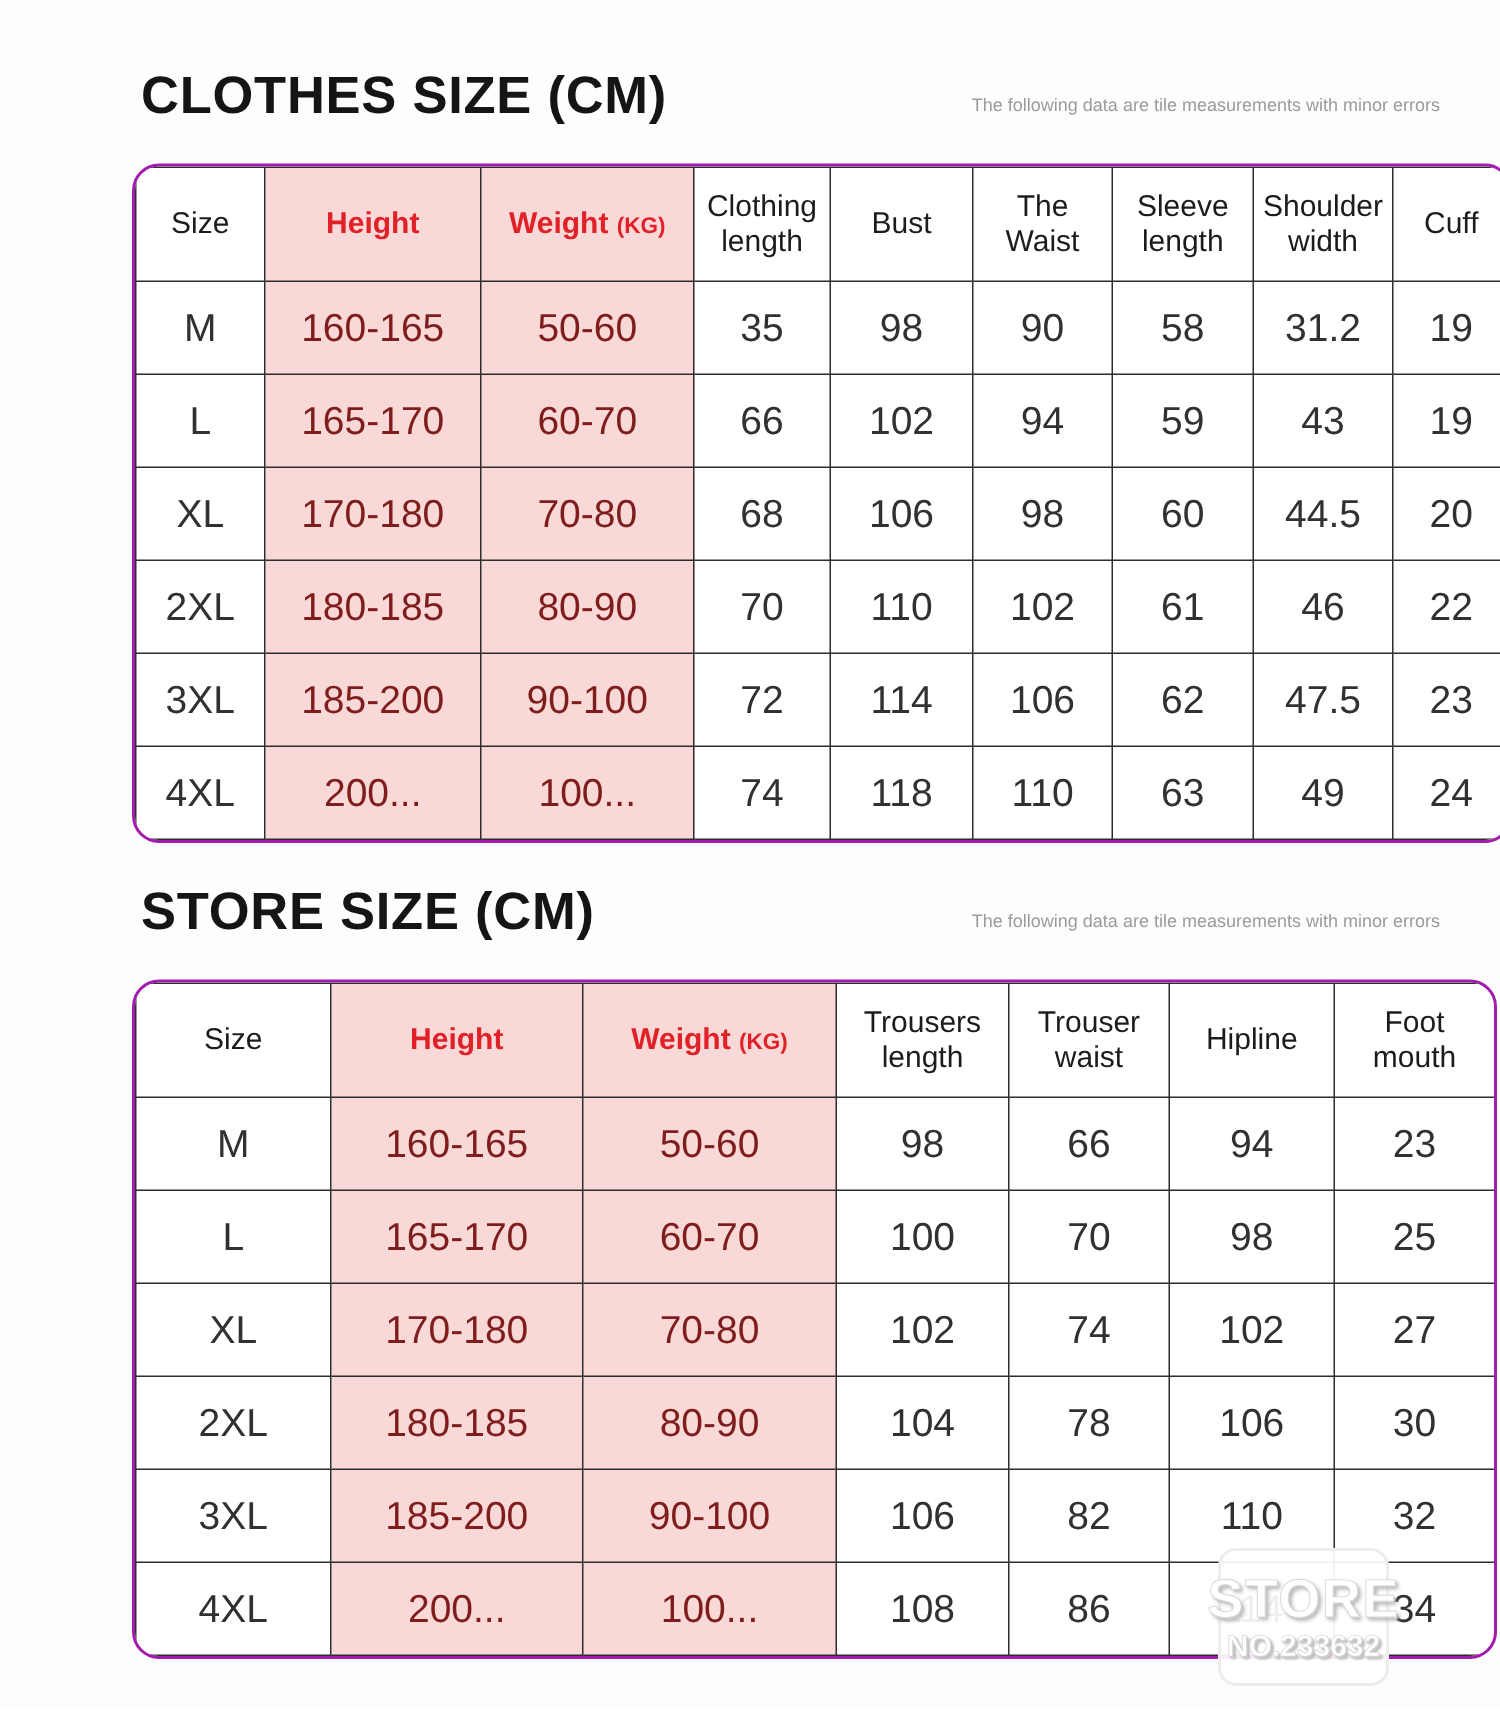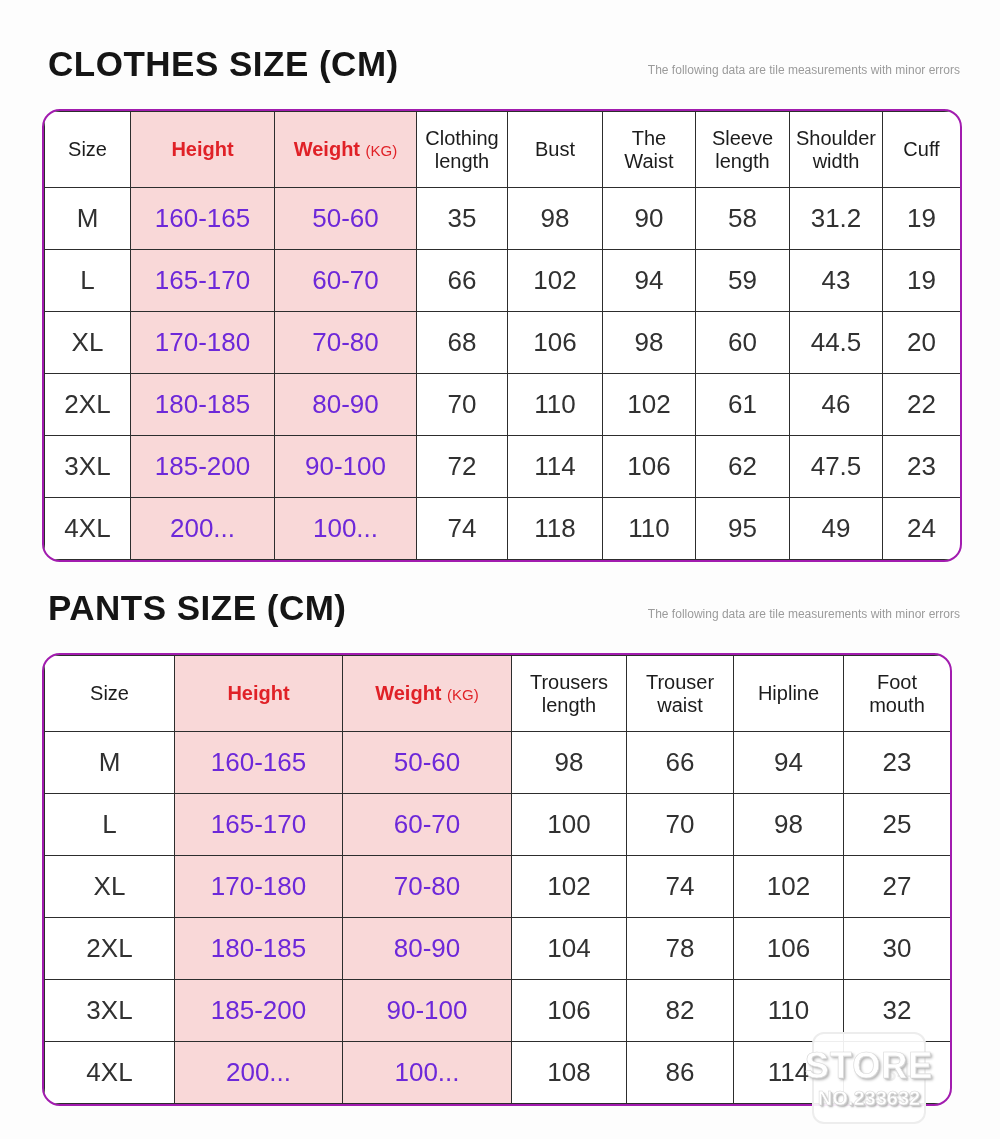--- a/index.html
+++ b/index.html
@@ -6,20 +6,21 @@
   body { font-family: "Liberation Sans", sans-serif; }
 
   .page {
     position: relative;
     width: 1000px;
     height: 1139px;
     background: #fdfdfd;
     overflow: hidden;
     box-sizing: border-box;
     padding-top: 44px;
+    padding-left: 46px;
   }
 
   .title-row {
     display: flex;
     justify-content: space-between;
     align-items: flex-end;
     margin: 0 40px 10px 48px;
   }
   .page-title {
     margin: 0;
@@ -56,28 +57,28 @@
   tbody tr { height: 62px; }
 
   th {
     font-weight: normal;
     font-size: 20px;
     color: #1c1c1c;
     line-height: 1.15;
   }
   th .lbl { white-space: pre-line; }
   th.red .lbl { color: var(--red, #e02127); font-weight: bold; }
-  th .suffix { color: var(--red, #e02127); font-size: 15px; font-weight: normal; }
+  th .suffix { color: var(--red, #e02127); font-size: 15px; font-weight: bold; }
 
   td {
     font-size: 26px;
     color: #313131;
   }
   .pink { background: var(--pink, #f9d8d8); }
-  td.pink { color: #6d28d9; }
+  td.pink { color: #7f1d1d; }
 
   .section-pants { margin-top: 26px; }
 
   .watermark {
     position: absolute;
     left: 812px;
     top: 1032px;
     width: 114px;
     height: 92px;
     background: rgba(255,255,255,0.92);
@@ -204,32 +205,32 @@
               <td>47.5</td>
               <td>23</td>
             </tr>
             <tr>
               <td>4XL</td>
               <td class="pink">200...</td>
               <td class="pink">100...</td>
               <td>74</td>
               <td>118</td>
               <td>110</td>
-              <td>95</td>
+              <td>63</td>
               <td>49</td>
               <td>24</td>
             </tr>
           </tbody>
       </table>
     </div>
   </section>
 
   <section class="section-pants">
     <div class="title-row">
-      <h1 class="page-title">PANTS SIZE (CM)</h1>
+      <h1 class="page-title">STORE SIZE (CM)</h1>
       <div class="note">The following data are tile measurements with minor errors</div>
     </div>
     <div class="table-frame pants">
       <table>
         <colgroup>
           <col style="width:130px">
             <col style="width:168px">
             <col style="width:169px">
           <col style="width:115px">
             <col style="width:107px">

